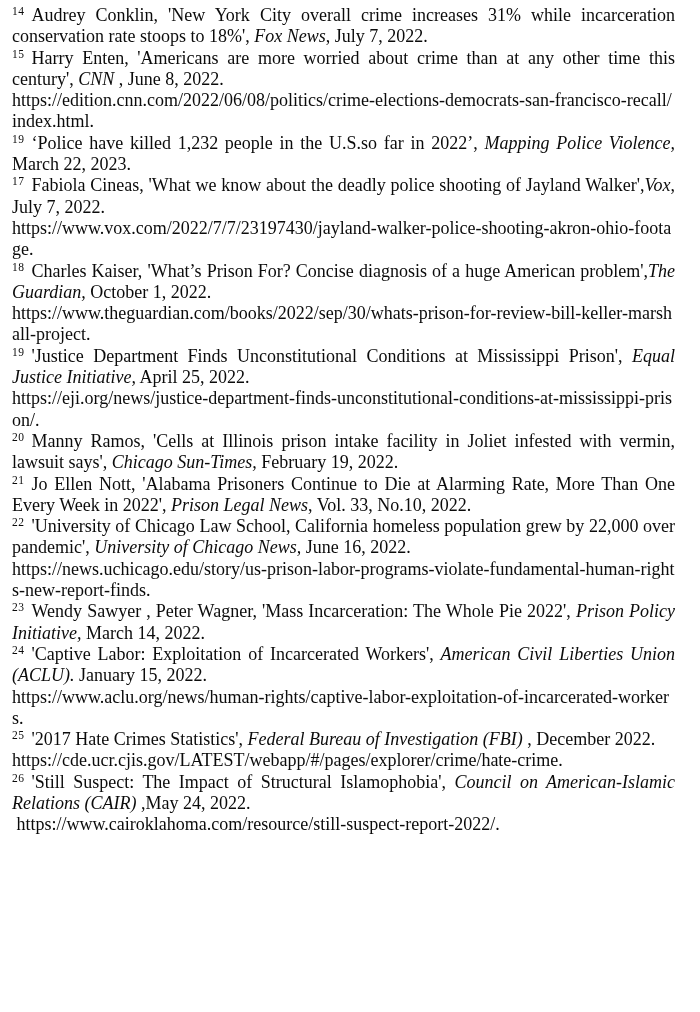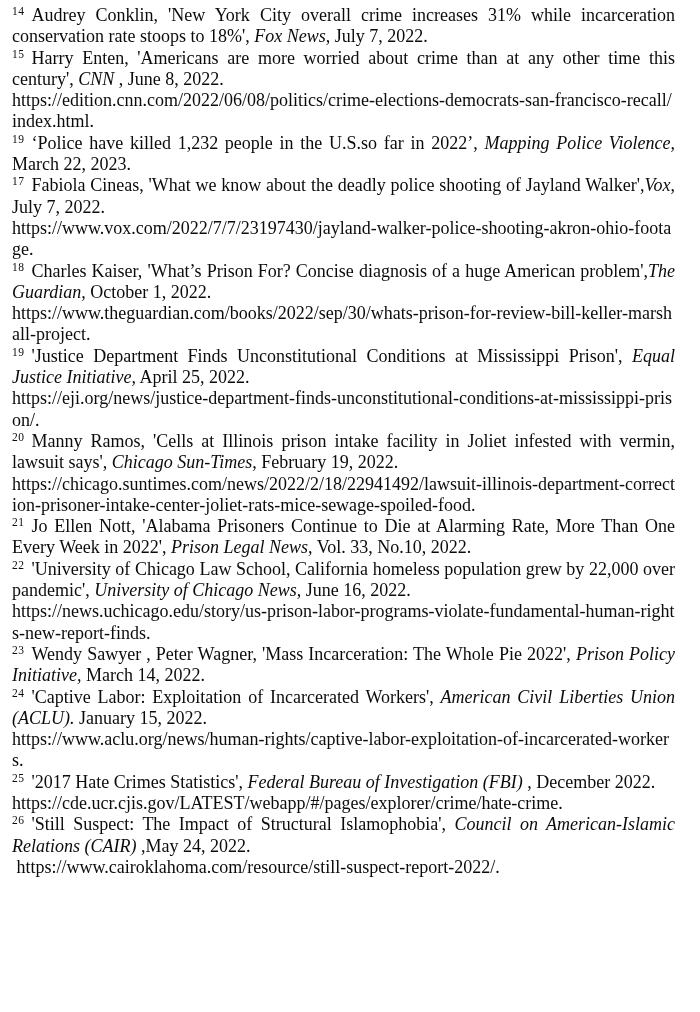--- a/index.html
+++ b/index.html
@@ -47,20 +47,20 @@
 </head>
 <body>
 
 <div class="page" id="page-root">
     <p class="fn"><sup>14</sup><span>Audrey Conklin, 'New York City overall crime increases 31% while incarceration conservation rate stoops to 18%', </span><i>Fox News</i><span>, July 7, 2022.</span><br></p>
     <p class="fn"><sup>15</sup><span>Harry Enten, 'Americans are more worried about crime than at any other time this century', </span><i>CNN</i><span> , June 8, 2022.</span><br><span class="url">https://edition.cnn.com/2022/06/08/politics/crime-elections-democrats-san-francisco-recall/index.html.</span></p>
     <p class="fn"><sup>19</sup><span>‘Police have killed 1,232 people in the U.S.so far in 2022’, </span><i>Mapping Police Violence,</i><span> March 22, 2023.</span><br></p>
     <p class="fn"><sup>17</sup><span>Fabiola Cineas, 'What we know about the deadly police shooting of Jayland Walker',</span><i>Vox</i><span>, July 7, 2022.</span><br><span class="url">https://www.vox.com/2022/7/7/23197430/jayland-walker-police-shooting-akron-ohio-footage.</span></p>
     <p class="fn"><sup>18</sup><span>Charles Kaiser, 'What’s Prison For? Concise diagnosis of a huge American problem',</span><i>The Guardian,</i><span> October 1, 2022.</span><br><span class="url">https://www.theguardian.com/books/2022/sep/30/whats-prison-for-review-bill-keller-marshall-project.</span></p>
     <p class="fn"><sup>19</sup><span>'Justice Department Finds Unconstitutional Conditions at Mississippi Prison', </span><i>Equal Justice Initiative,</i><span> April 25, 2022.</span><br><span class="url">https://eji.org/news/justice-department-finds-unconstitutional-conditions-at-mississippi-prison/.</span></p>
-    <p class="fn"><sup>20</sup><span>Manny Ramos, 'Cells at Illinois prison intake facility in Joliet infested with vermin, lawsuit says', </span><i>Chicago Sun-Times,</i><span> February 19, 2022.</span><br><span class="url">https://chicago.suntimes.com/news/2022/2/18/22941492/lawsuit-illinois-department-correction-prisoner-intake-center-joliet-rats-mice-sewage-spoiled-food.</span></p>
+    <p class="fn"><sup>20</sup><span>Manny Ramos, 'Cells at Illinois prison intake facility in Joliet infested with vermin, lawsuit says', </span><i>Chicago Sun-Times,</i><span> February 19, 2022.</span><br></p>
     <p class="fn"><sup>21</sup><span>Jo Ellen Nott, 'Alabama Prisoners Continue to Die at Alarming Rate, More Than One Every Week in 2022', </span><i>Prison Legal News</i><span>, Vol. 33, No.10, 2022.</span></p>
     <p class="fn"><sup>22</sup><span>'University of Chicago Law School, California homeless population grew by 22,000 over pandemic', </span><i>University of Chicago News,</i><span> June 16, 2022.</span><br><span class="url">https://news.uchicago.edu/story/us-prison-labor-programs-violate-fundamental-human-rights-new-report-finds.</span></p>
     <p class="fn"><sup>23</sup><span>Wendy Sawyer , Peter Wagner, 'Mass Incarceration: The Whole Pie 2022', </span><i>Prison Policy Initiative,</i><span> March 14, 2022.</span><br></p>
     <p class="fn"><sup>24</sup><span>'Captive Labor: Exploitation of Incarcerated Workers', </span><i>American Civil Liberties Union (ACLU).</i><span> January 15, 2022.</span><br><span class="url">https://www.aclu.org/news/human-rights/captive-labor-exploitation-of-incarcerated-workers.</span></p>
     <p class="fn"><sup>25</sup><span>'2017 Hate Crimes Statistics', </span><i>Federal Bureau of Investigation (FBI)</i><span> , December 2022.</span><br><span class="url">https://cde.ucr.cjis.gov/LATEST/webapp/#/pages/explorer/crime/hate-crime.</span></p>
     <p class="fn"><sup>26</sup><span>'Still Suspect: The Impact of Structural Islamophobia', </span><i>Council on American-Islamic Relations (CAIR)</i><span> ,May 24, 2022.</span><br><span class="url">&nbsp;https://www.cairoklahoma.com/resource/still-suspect-report-2022/.</span></p>
   </div>
 
 </body></html>

